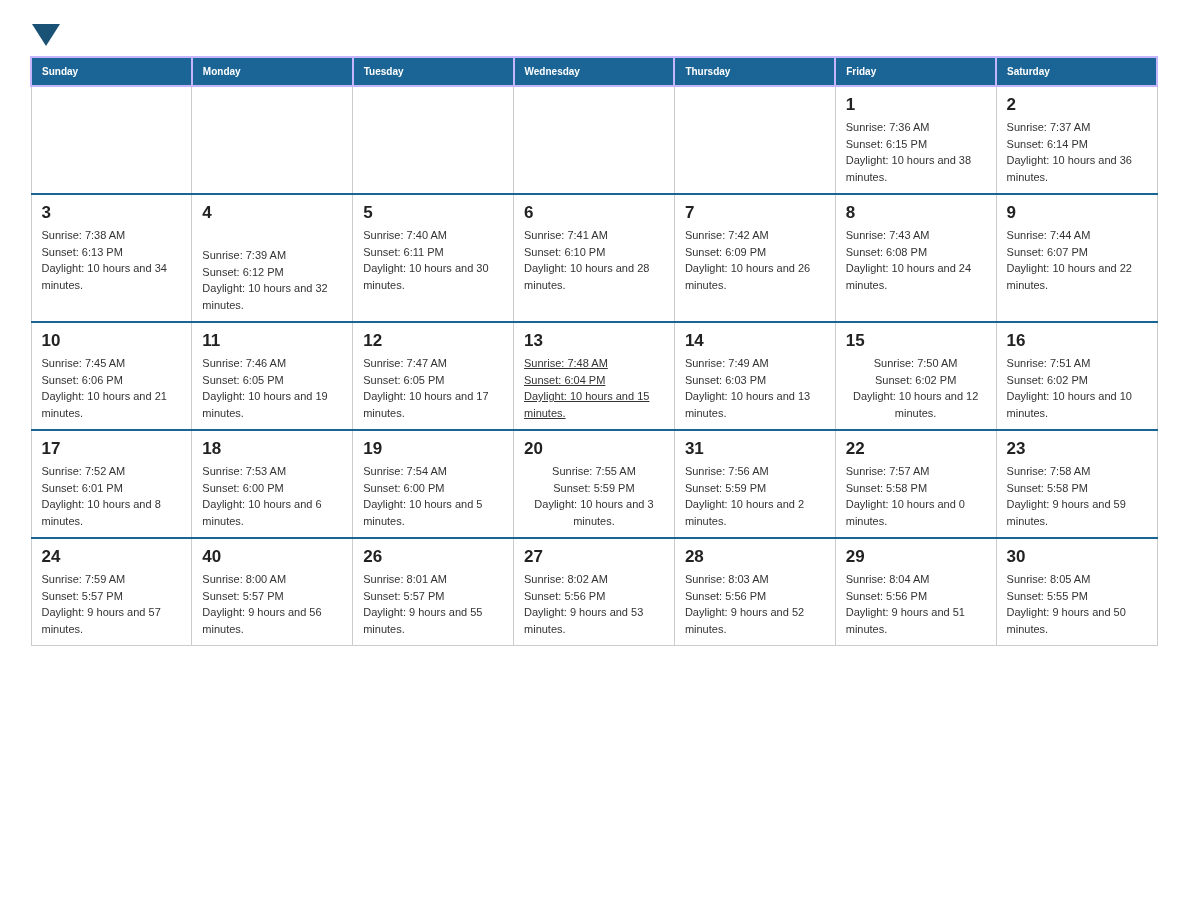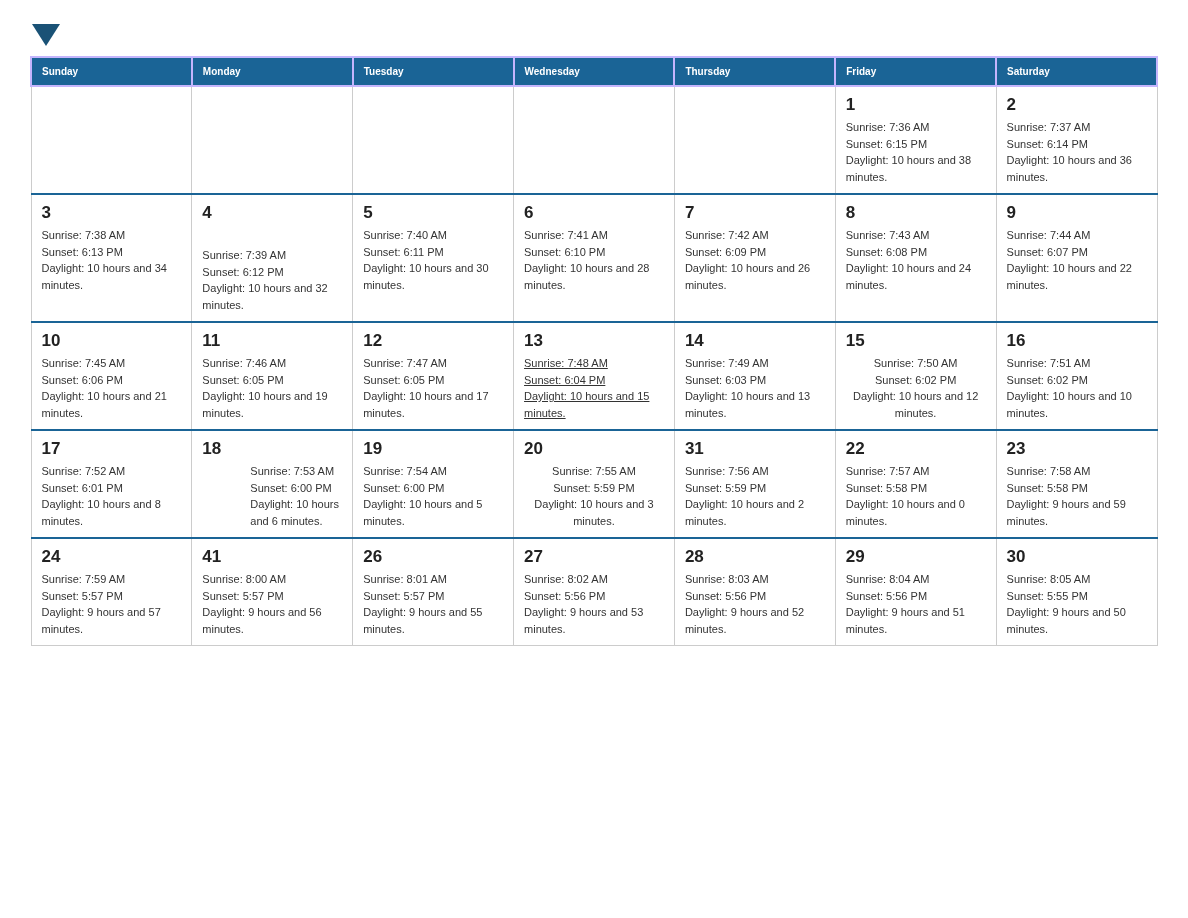--- a/index.html
+++ b/index.html
@@ -233,21 +233,21 @@
       </tr>
       <tr>
         <td>
           <span class="day-number">17</span>
           <div class="day-info" style="white-space: pre-line;">Sunrise: 7:52 AM
 Sunset: 6:01 PM
 Daylight: 10 hours and 8 minutes.</div>
         </td>
         <td>
           <span class="day-number">18</span>
-          <div class="day-info" style="white-space: pre-line; margin-left: 48px;">Sunrise: 7:53 AM
+          <div class="day-info" style="white-space: pre-line;">Sunrise: 7:53 AM
 Sunset: 6:00 PM
 Daylight: 10 hours and 6 minutes.</div>
         </td>
         <td>
           <span class="day-number">19</span>
           <div class="day-info" style="white-space: pre-line;">Sunrise: 7:54 AM
 Sunset: 6:00 PM
 Daylight: 10 hours and 5 minutes.</div>
         </td>
         <td>
@@ -276,21 +276,21 @@
         </td>
       </tr>
       <tr>
         <td>
           <span class="day-number">24</span>
           <div class="day-info" style="white-space: pre-line;">Sunrise: 7:59 AM
 Sunset: 5:57 PM
 Daylight: 9 hours and 57 minutes.</div>
         </td>
         <td>
-          <span class="day-number">41</span>
+          <span class="day-number">40</span>
           <div class="day-info" style="white-space: pre-line;">Sunrise: 8:00 AM
 Sunset: 5:57 PM
 Daylight: 9 hours and 56 minutes.</div>
         </td>
         <td>
           <span class="day-number">26</span>
           <div class="day-info" style="white-space: pre-line;">Sunrise: 8:01 AM
 Sunset: 5:57 PM
 Daylight: 9 hours and 55 minutes.</div>
         </td>

